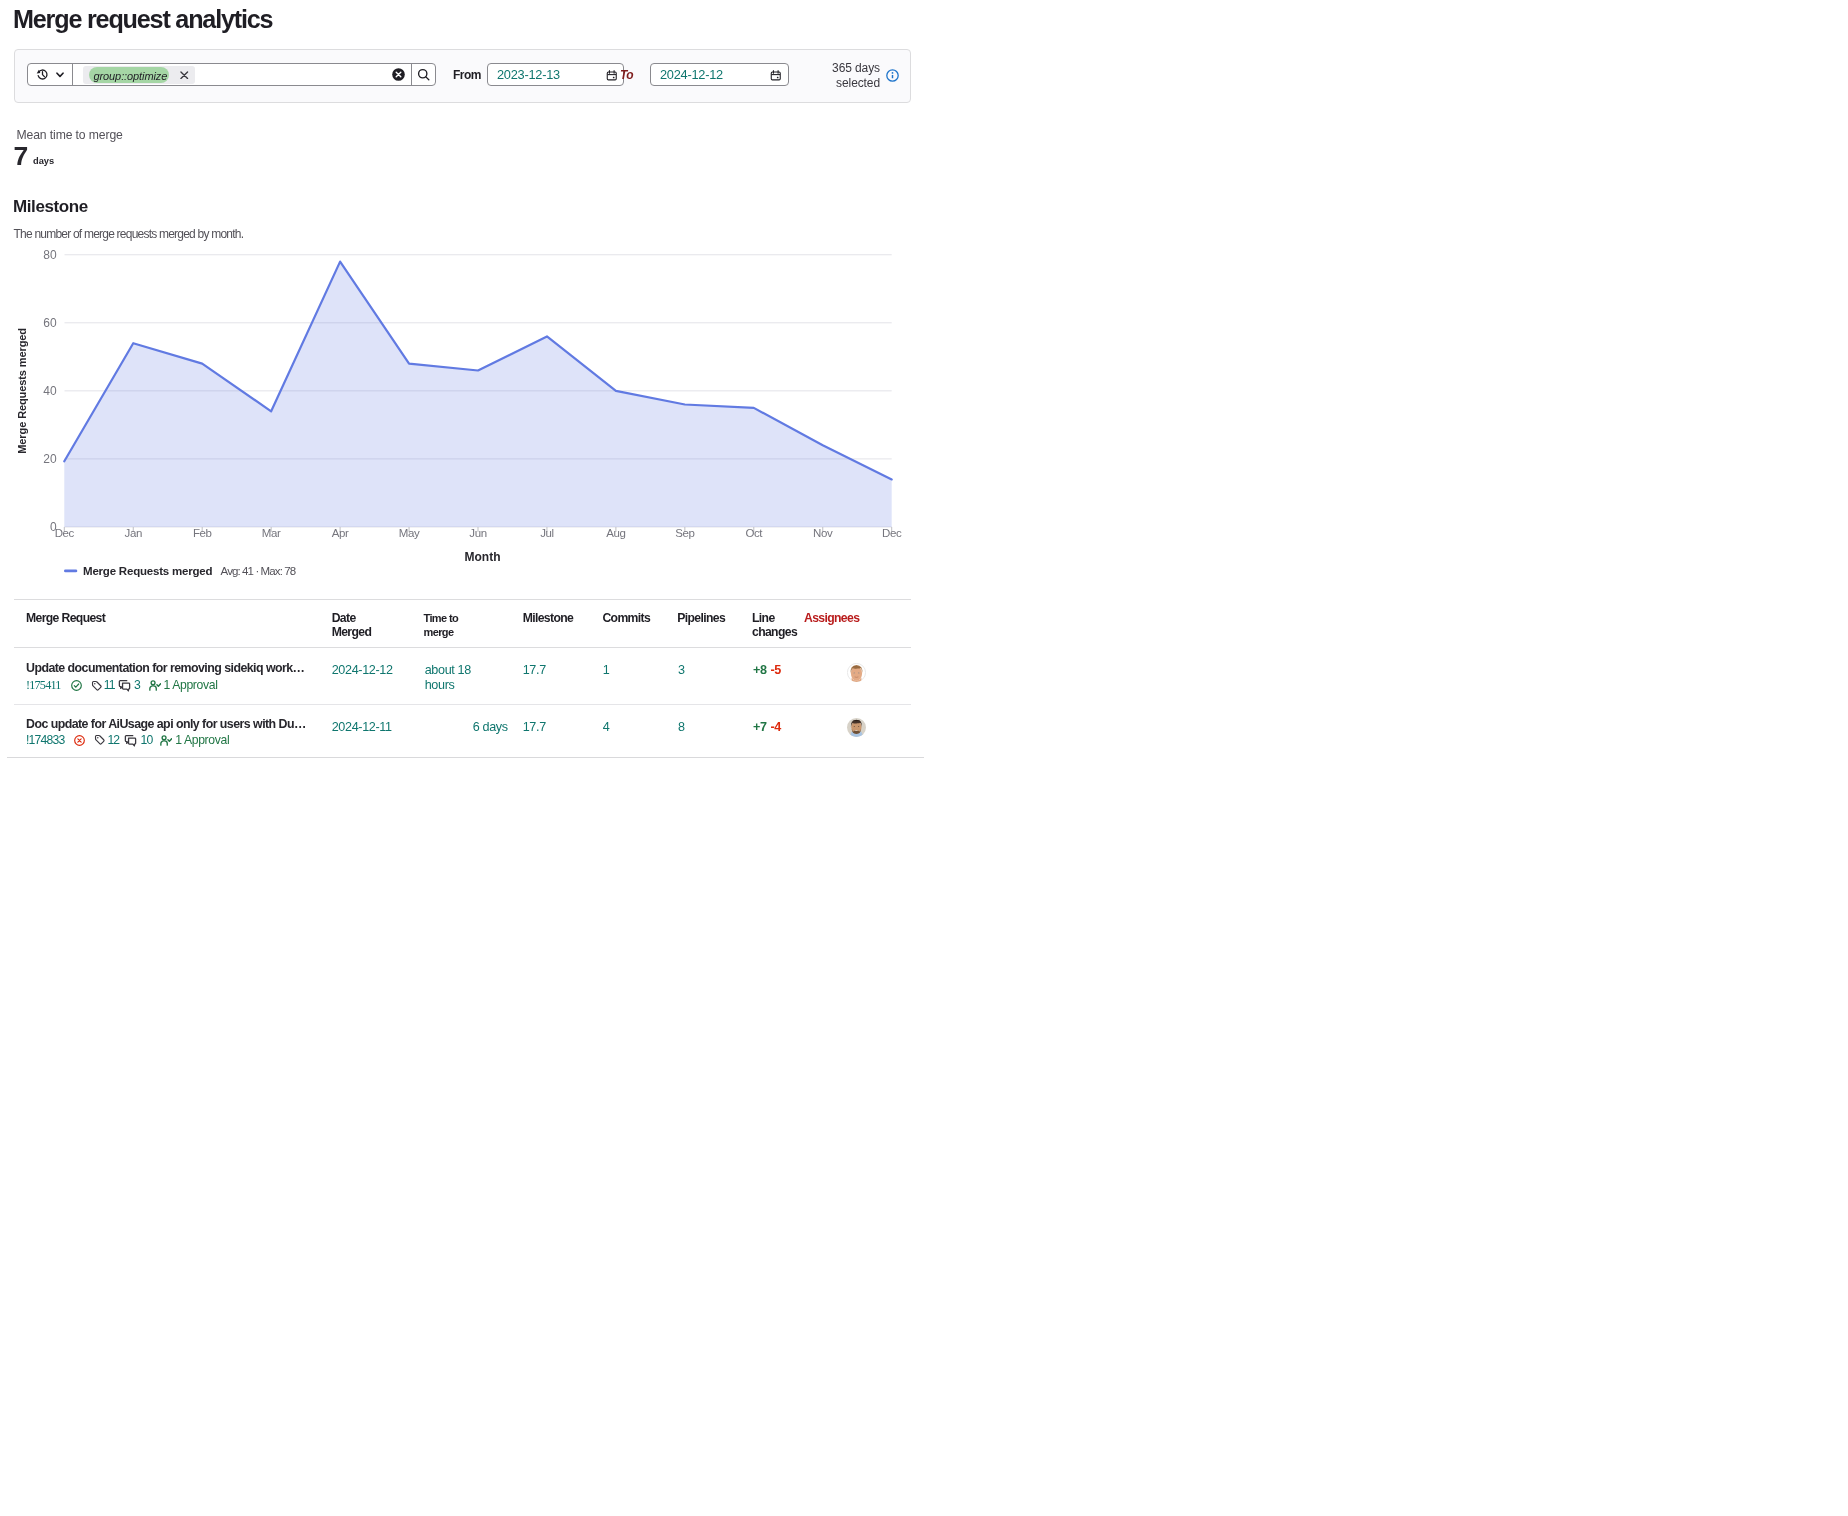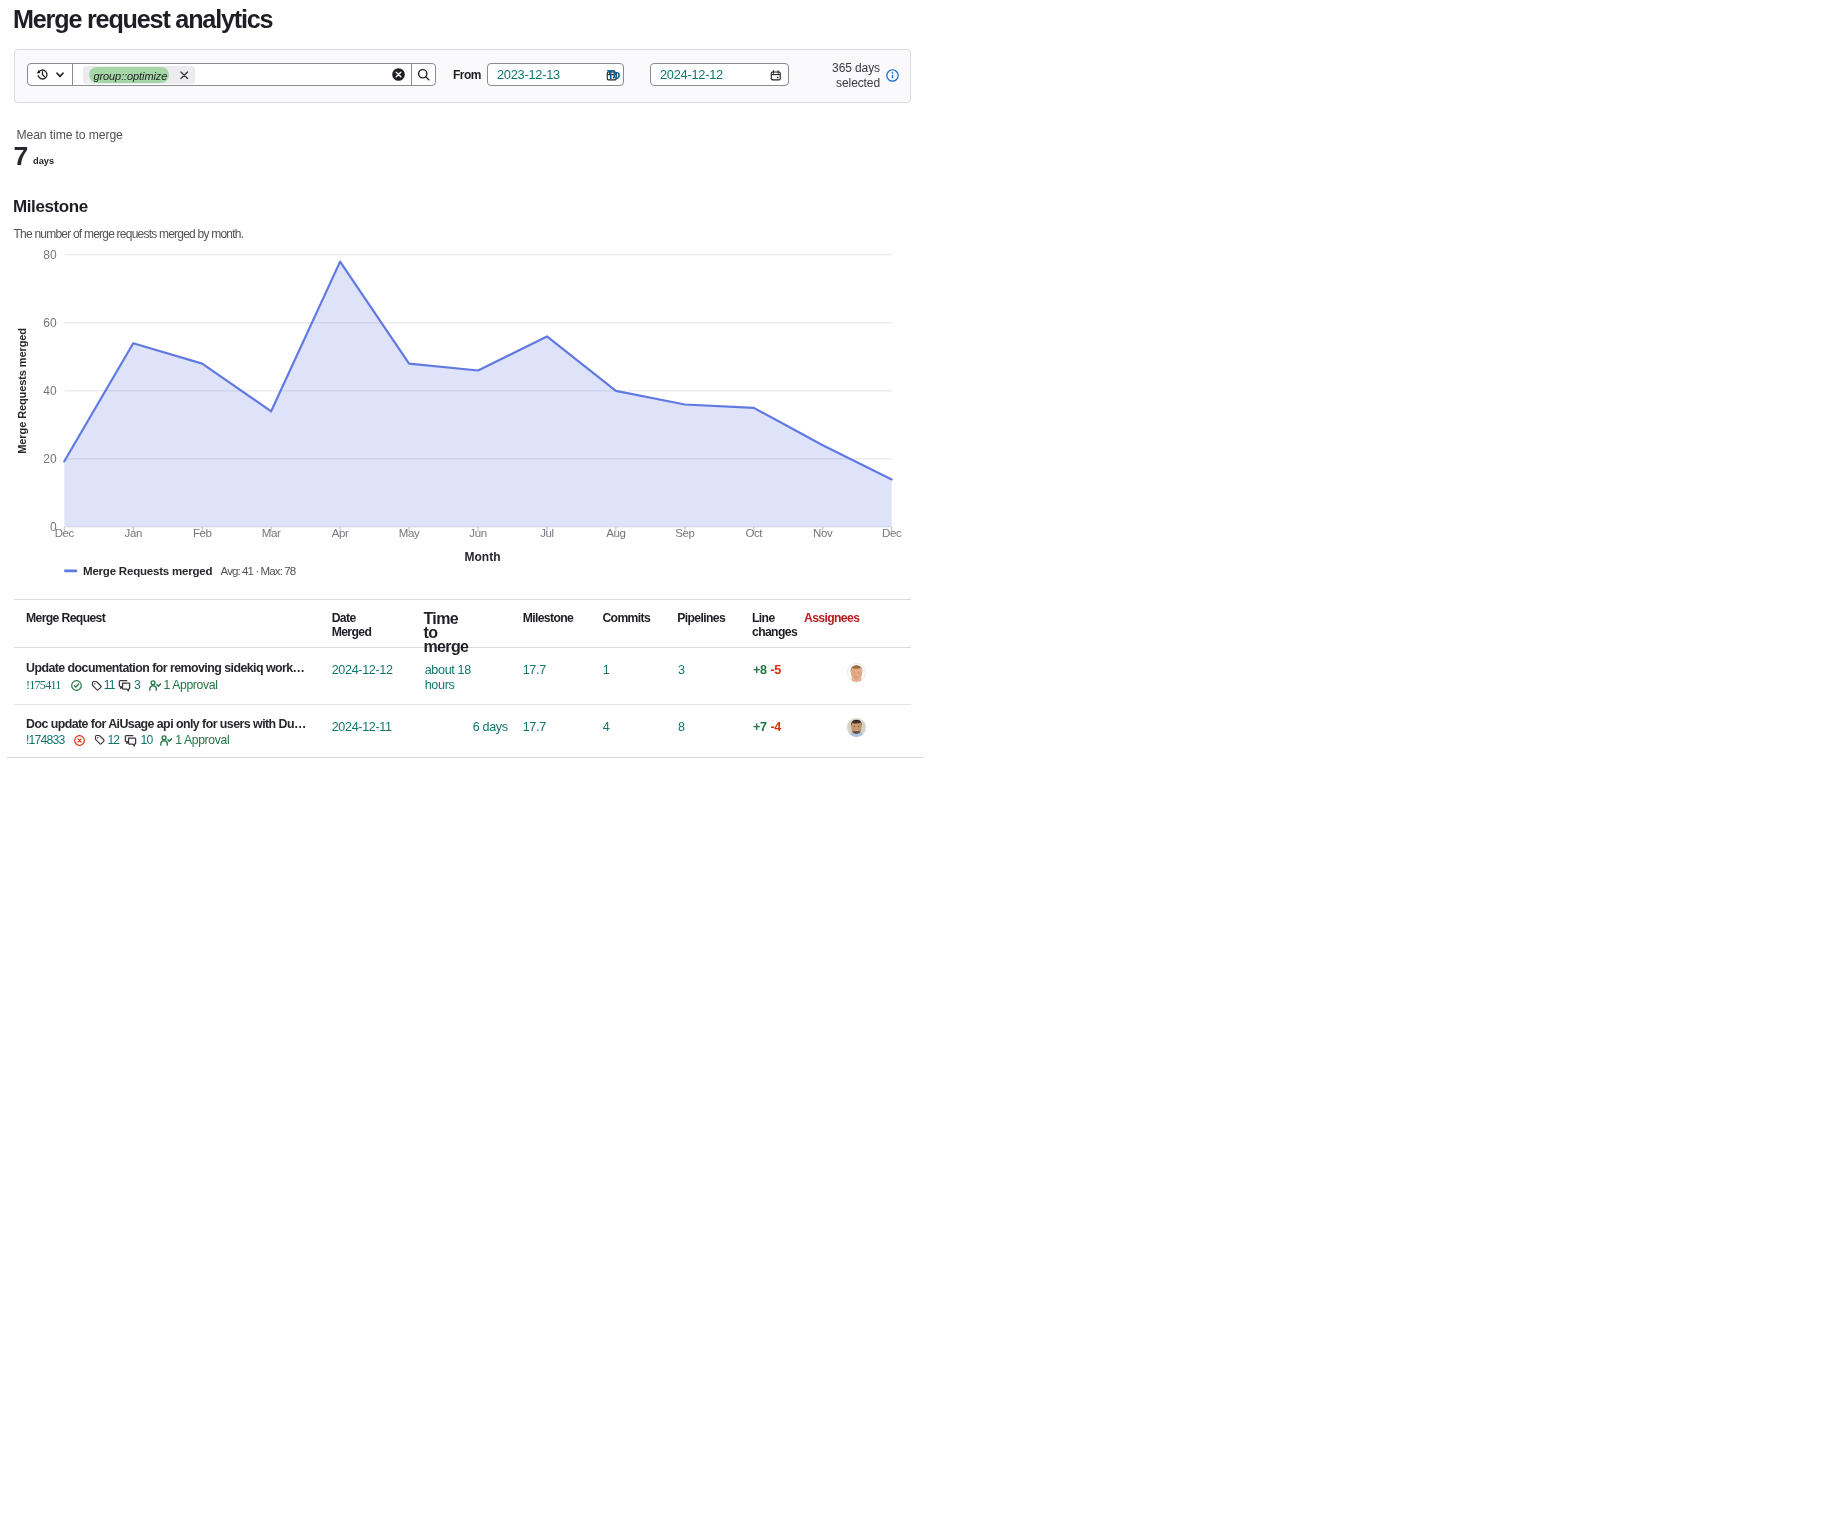--- a/index.html
+++ b/index.html
@@ -55,21 +55,21 @@
 
   <div class="t b" style="left:453px;top:69px;font-size:12px;color:#1f1e24;letter-spacing:-0.55px;">From</div>
   <div style="position:absolute;left:487px;top:63px;width:137px;height:23px;background:#fff;border:1px solid #8a8a8f;border-radius:4px;"></div>
   <div class="t" style="left:497px;top:68.6px;font-size:12.8px;letter-spacing:-0.25px;">2023-12-13</div>
   <svg style="position:absolute;left:605.5px;top:69.5px;" width="11.5" height="11.5" viewBox="0 0 16 16" fill="none">
     <rect x="1.75" y="2.75" width="12.5" height="11" rx="1.6" stroke="#1f1e24" stroke-width="1.5"></rect>
     <path d="M4.75 0.9 V4.4 M11.25 0.9 V4.4" stroke="#1f1e24" stroke-width="1.5" stroke-linecap="round"></path>
     <path d="M2 6.4 H14" stroke="#1f1e24" stroke-width="1.5"></path>
     <rect x="9.6" y="9.4" width="2.2" height="2.2" rx="0.6" fill="#1f1e24"></rect>
   </svg>
-  <div class="t b" style="left:607px;top:69px;font-size:12px;color:#0369a1;letter-spacing:-0.55px;">To</div>
+  <div class="t b" style="left:620px;top:69px;font-size:12px;color:#7f1d1d;letter-spacing:-0.55px;font-style:italic;">To</div>
   <div style="position:absolute;left:650px;top:63px;width:139px;height:23px;background:#fff;border:1px solid #8a8a8f;border-radius:4px;"></div>
   <div class="t" style="left:660px;top:68.6px;font-size:12.8px;letter-spacing:-0.25px;">2024-12-12</div>
   <svg style="position:absolute;left:769.5px;top:69.5px;" width="11.5" height="11.5" viewBox="0 0 16 16" fill="none">
     <rect x="1.75" y="2.75" width="12.5" height="11" rx="1.6" stroke="#1f1e24" stroke-width="1.5"></rect>
     <path d="M4.75 0.9 V4.4 M11.25 0.9 V4.4" stroke="#1f1e24" stroke-width="1.5" stroke-linecap="round"></path>
     <path d="M2 6.4 H14" stroke="#1f1e24" stroke-width="1.5"></path>
     <rect x="9.6" y="9.4" width="2.2" height="2.2" rx="0.6" fill="#1f1e24"></rect>
   </svg>
 
   <div class="t" style="left:820px;top:61px;width:60px;font-size:12px;color:#3a383f;line-height:15px;text-align:right;white-space:normal;letter-spacing:-0.1px;">365 days selected</div>
@@ -140,21 +140,21 @@
     <text x="220.6" y="328.9" font-family="Liberation Sans" font-size="11.5" fill="#535158" letter-spacing="-0.9">Avg: 41 · Max: 78</text>
   </svg>
 
   <div class="ln" style="left:13.5px;top:599px;width:897px;"></div>
   <div class="ln" style="left:13.5px;top:646.5px;width:897px;"></div>
   <div class="ln" style="left:13.5px;top:704px;width:897px;background:#e5e5e8;"></div>
   <div class="ln" style="left:7px;top:756.5px;width:917px;background:#d9d9db;"></div>
 
   <div class="t b" style="left:26px;top:612.1px;font-size:12.2px;color:#1f1e24;letter-spacing:-0.63px;line-height:13.7px;">Merge Request</div>
   <div class="t b" style="left:331.7px;top:612.1px;font-size:12.2px;color:#1f1e24;letter-spacing:-0.63px;line-height:13.7px;white-space:normal;width:50px;">Date Merged</div>
-  <div class="t b" style="left:423.5px;top:612.1px;font-size:16px;color:#1f1e24;letter-spacing:-0.63px;line-height:13.7px;white-space:normal;width:50px;">Time to merge</div>
+  <div class="t b" style="left:423.5px;top:612.1px;font-size:11px;color:#1f1e24;letter-spacing:-0.63px;line-height:13.7px;white-space:normal;width:50px;">Time to merge</div>
   <div class="t b" style="left:522.7px;top:612.1px;font-size:12.2px;color:#1f1e24;letter-spacing:-0.63px;line-height:13.7px;">Milestone</div>
   <div class="t b" style="left:602.4px;top:612.1px;font-size:12.2px;color:#1f1e24;letter-spacing:-0.63px;line-height:13.7px;">Commits</div>
   <div class="t b" style="left:677.3px;top:612.1px;font-size:12.2px;color:#1f1e24;letter-spacing:-0.63px;line-height:13.7px;">Pipelines</div>
   <div class="t b" style="left:752px;top:612.1px;font-size:12.2px;color:#1f1e24;letter-spacing:-0.63px;line-height:13.7px;white-space:normal;width:50px;">Line changes</div>
   <div class="t b" style="left:804px;top:612.1px;font-size:12.2px;color:#b91c1c;letter-spacing:-0.63px;line-height:13.7px;">Assignees</div>
 
   <div class="t b" style="left:26px;top:662.2px;font-size:12.4px;color:#28272d;letter-spacing:-0.55px;">Update documentation for removing sidekiq work…</div>
   <div class="t" style="left:26px;top:679px;font-size:12.2px;letter-spacing:-0.8px;font-family:Liberation Serif, serif;">!175411</div>
   <svg style="position:absolute;left:70.8px;top:680.1px;" width="11" height="11" viewBox="0 0 16 16" fill="none">
     <circle cx="8" cy="8" r="7" stroke="#217645" stroke-width="1.7"></circle>

